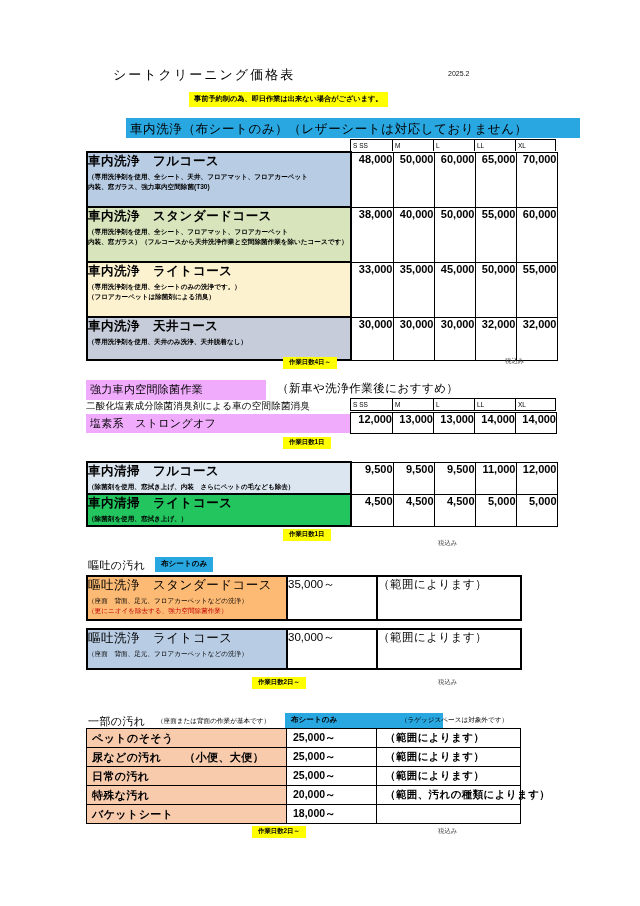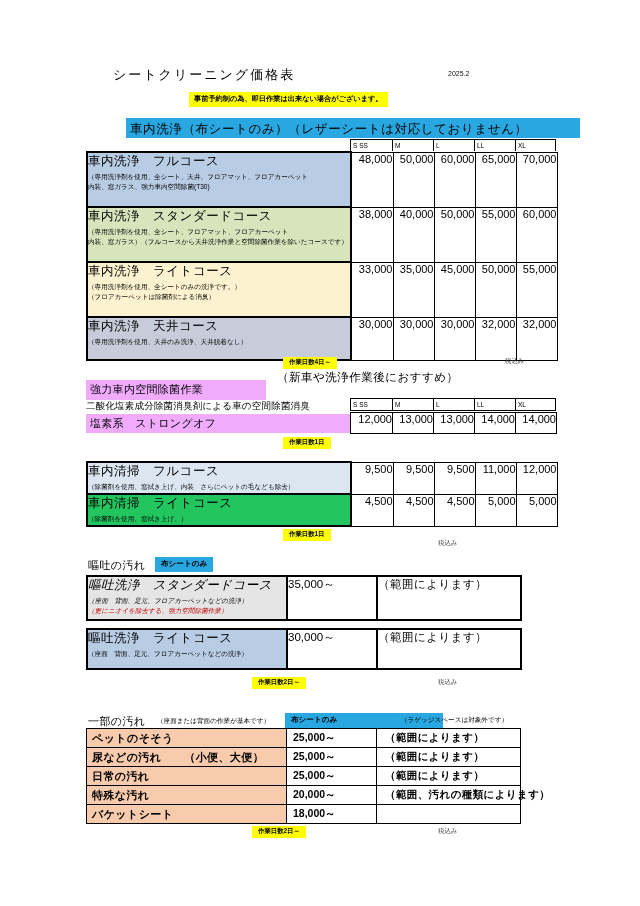--- a/index.html
+++ b/index.html
@@ -72,20 +72,21 @@
     background: #fff;
     white-space: nowrap;
   }
   .size-hdr:last-child { border-right: 1px solid #000; }
 
   table.price {
     position: absolute;
     border-collapse: collapse;
     table-layout: fixed;
     background: #fff;
+    font-weight: bold;
   }
   table.price td {
     border: 1px solid #000;
     padding: 0;
     vertical-align: top;
     box-sizing: border-box;
   }
   td.label-cell {
     padding: 3px 0 2px 5px;
     border-width: 2px !important;
@@ -308,21 +309,21 @@
         <td class="num">32,000</td>
         <td class="num">32,000</td>
       </tr>
     </tbody>
   </table>
 
   <div class="yellow-note" style="left:283px; top:357px;">作業日数4日～</div>
   <div class="tax-note" style="left:505px; top:357px;">税込み</div>
 
   <div class="yellow-band" style="left:86px; top:380px; width:180px;">強力車内空間除菌作業</div>
-  <div class="paren-note" style="left:277px; top:370px;">（新車や洗浄作業後におすすめ）</div>
+  <div class="paren-note" style="left:277px; top:381px;">（新車や洗浄作業後におすすめ）</div>
 
   <div class="plain-line" style="left:86px; top:400px;">二酸化塩素成分除菌消臭剤による車の空間除菌消臭</div>
 
   <div class="size-hdr-row" style="left:350px; top:398px;">
     <div class="size-hdr" style="width:42px;">S  SS</div>
     <div class="size-hdr" style="width:41px;">M</div>
     <div class="size-hdr" style="width:41px;">L</div>
     <div class="size-hdr" style="width:41px;">LL</div>
     <div class="size-hdr" style="width:41px;">XL</div>
   </div>
@@ -392,21 +393,21 @@
   <div class="badge-blue" style="left:155px; top:557px;">布シートのみ</div>
 
   <table class="range" style="left:86px; top:575px; width:434px;">
     <colgroup>
         <col style="width:200px">
         <col style="width:90px">
         <col style="width:144px">
       </colgroup>
     <tbody>
       <tr style="height:44px;">
-        <td class="r-label" style="background:#e5e5e5;font-style:italic;">
+        <td class="r-label" style="background:#fdba74;">
           <span class="ttl">嘔吐洗浄　スタンダードコース</span>
           <span class="sub">（座面　背面、足元、フロアカーペットなどの洗浄）</span>
           <span class="sub red">（更にニオイを除去する、強力空間除菌作業）</span>
         </td>
         <td class="r-price">35,000～</td>
         <td class="r-remark">（範囲によります）</td>
       </tr>
     </tbody>
   </table>
 

